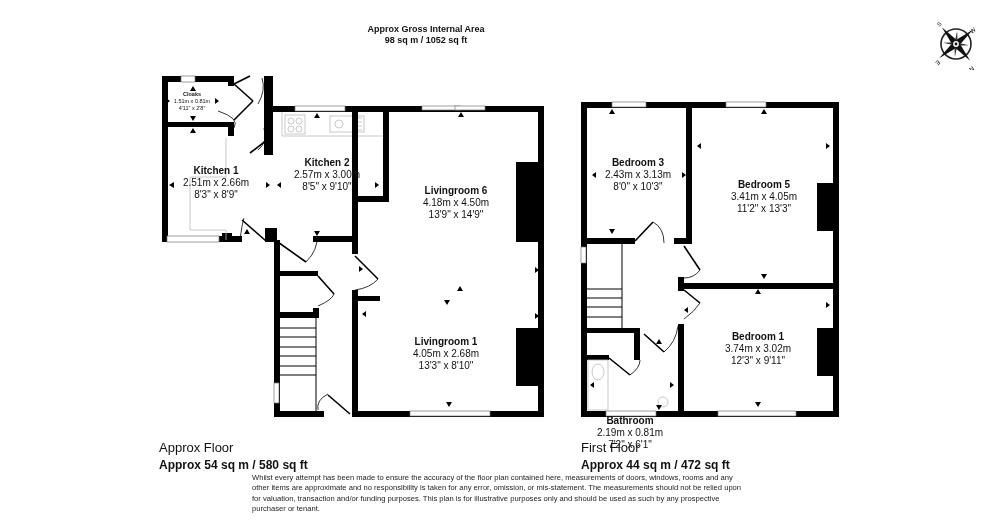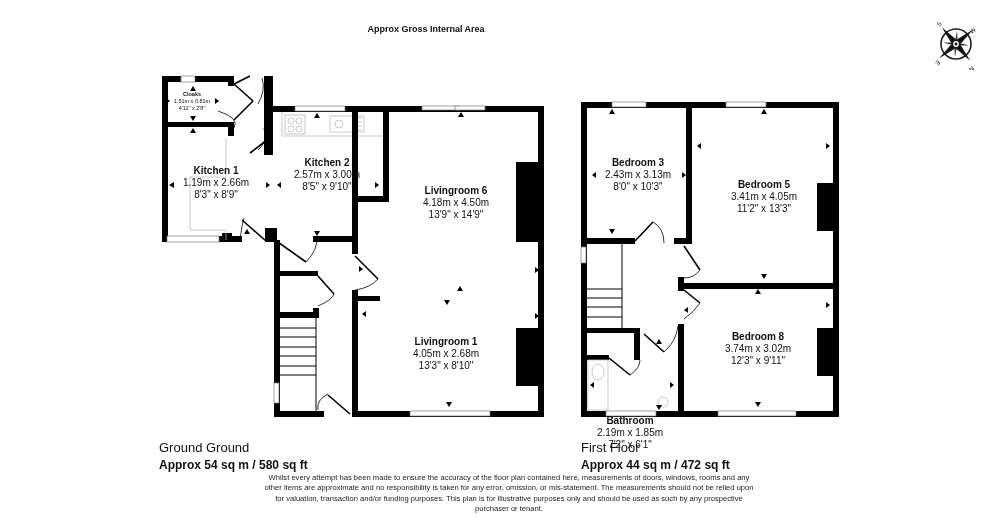--- a/index.html
+++ b/index.html
@@ -2,30 +2,31 @@
 <html><head>
 <meta charset="utf-8">
 <style>
   html, body { margin:0; padding:0; background:#ffffff; }
   body { width:1000px; height:526px; position:relative; overflow:hidden; font-family:"Liberation Sans", sans-serif; color:#111; }
   .header { position:absolute; top:24px; left:0; width:852px; text-align:center; font-weight:bold; font-size:9px; line-height:11px; }
   .compass { position:absolute; left:930px; top:18px; width:52px; height:52px; }
   svg.plan { position:absolute; left:0; top:0; }
   .floor-label { position:absolute; font-size:13px; }
   .floor-area { position:absolute; font-size:12px; font-weight:bold; }
-  .disclaimer { position:absolute; left:259px; top:473px; width:500px; text-align:center; font-size:7.6px; line-height:10.4px; color:#222; }
+  .disclaimer { position:absolute; left:252px; top:473px; width:500px; font-size:7.6px; line-height:10.4px; color:#222; }
   .room-label { position:absolute; text-align:center; font-size:10px; line-height:12px; transform:translateX(-50%); white-space:nowrap; }
   .room-label .name { font-weight:bold; }
   .room-label.small { font-size:5.5px; line-height:7px; }
 </style>
 </head>
 <body>
 
 <div class="header">
   <div>Approx Gross Internal Area</div>
+  <div>98 sq m / 1052 sq ft</div>
 </div>
 
 <svg class="compass" viewBox="0 0 52 52">
   <circle cx="26" cy="26" r="15" fill="none" stroke="#222" stroke-width="1.6"></circle>
   <g transform="rotate(-40 26 26)">
     <polygon points="26,4 29,23 26,26 23,23" fill="#111"></polygon>
     <polygon points="26,48 29,29 26,26 23,29" fill="#111"></polygon>
     <polygon points="4,26 23,23 26,26 23,29" fill="#111"></polygon>
     <polygon points="48,26 29,23 26,26 29,29" fill="#111"></polygon>
   </g>
@@ -223,21 +224,21 @@
   </g>
 </svg>
 
 <div class="room-label small" style="left:192px; top:91px;">
   <div class="name">Cloaks</div>
   <div>1.51m x 0.81m</div>
   <div>4'11" x 2'8"</div>
 </div>
 <div class="room-label" style="left:216px; top:165px;">
   <div class="name">Kitchen 1</div>
-  <div>1.19m x 2.66m</div>
+  <div>2.51m x 2.66m</div>
   <div>8'3" x 8'9"</div>
 </div>
 <div class="room-label" style="left:327px; top:157px;">
   <div class="name">Kitchen 2</div>
   <div>2.57m x 3.00m</div>
   <div>8'5" x 9'10"</div>
 </div>
 <div class="room-label" style="left:456px; top:185px;">
   <div class="name">Livingroom 6</div>
   <div>4.18m x 4.50m</div>
@@ -253,28 +254,28 @@
   <div class="name">Bedroom 3</div>
   <div>2.43m x 3.13m</div>
   <div>8'0" x 10'3"</div>
 </div>
 <div class="room-label" style="left:764px; top:179px;">
   <div class="name">Bedroom 5</div>
   <div>3.41m x 4.05m</div>
   <div>11'2" x 13'3"</div>
 </div>
 <div class="room-label" style="left:758px; top:331px;">
-  <div class="name">Bedroom 8</div>
+  <div class="name">Bedroom 1</div>
   <div>3.74m x 3.02m</div>
   <div>12'3" x 9'11"</div>
 </div>
 <div class="room-label" style="left:630px; top:376px;margin-top:39px;">
   <div class="name">Bathroom</div>
-  <div>2.19m x 1.85m</div>
+  <div>2.19m x 0.81m</div>
   <div>7'2" x 6'1"</div>
 </div>
 
-<div class="floor-label" style="left:159px; top:440px;">Ground Ground</div>
+<div class="floor-label" style="left:159px; top:440px;">Approx Floor</div>
 <div class="floor-area" style="left:159px; top:458px;">Approx 54 sq m / 580 sq ft</div>
 <div class="floor-label" style="left:581px; top:440px;">First Floor</div>
 <div class="floor-area" style="left:581px; top:458px;">Approx 44 sq m / 472 sq ft</div>
 
 <div class="disclaimer">Whilst every attempt has been made to ensure the accuracy of the floor plan contained here, measurements of doors, windows, rooms and any other items are approximate and no responsibility is taken for any error, omission, or mis-statement. The measurements should not be relied upon for valuation, transaction and/or funding purposes. This plan is for illustrative purposes only and should be used as such by any prospective purchaser or tenant.</div>
 
 </body></html>

